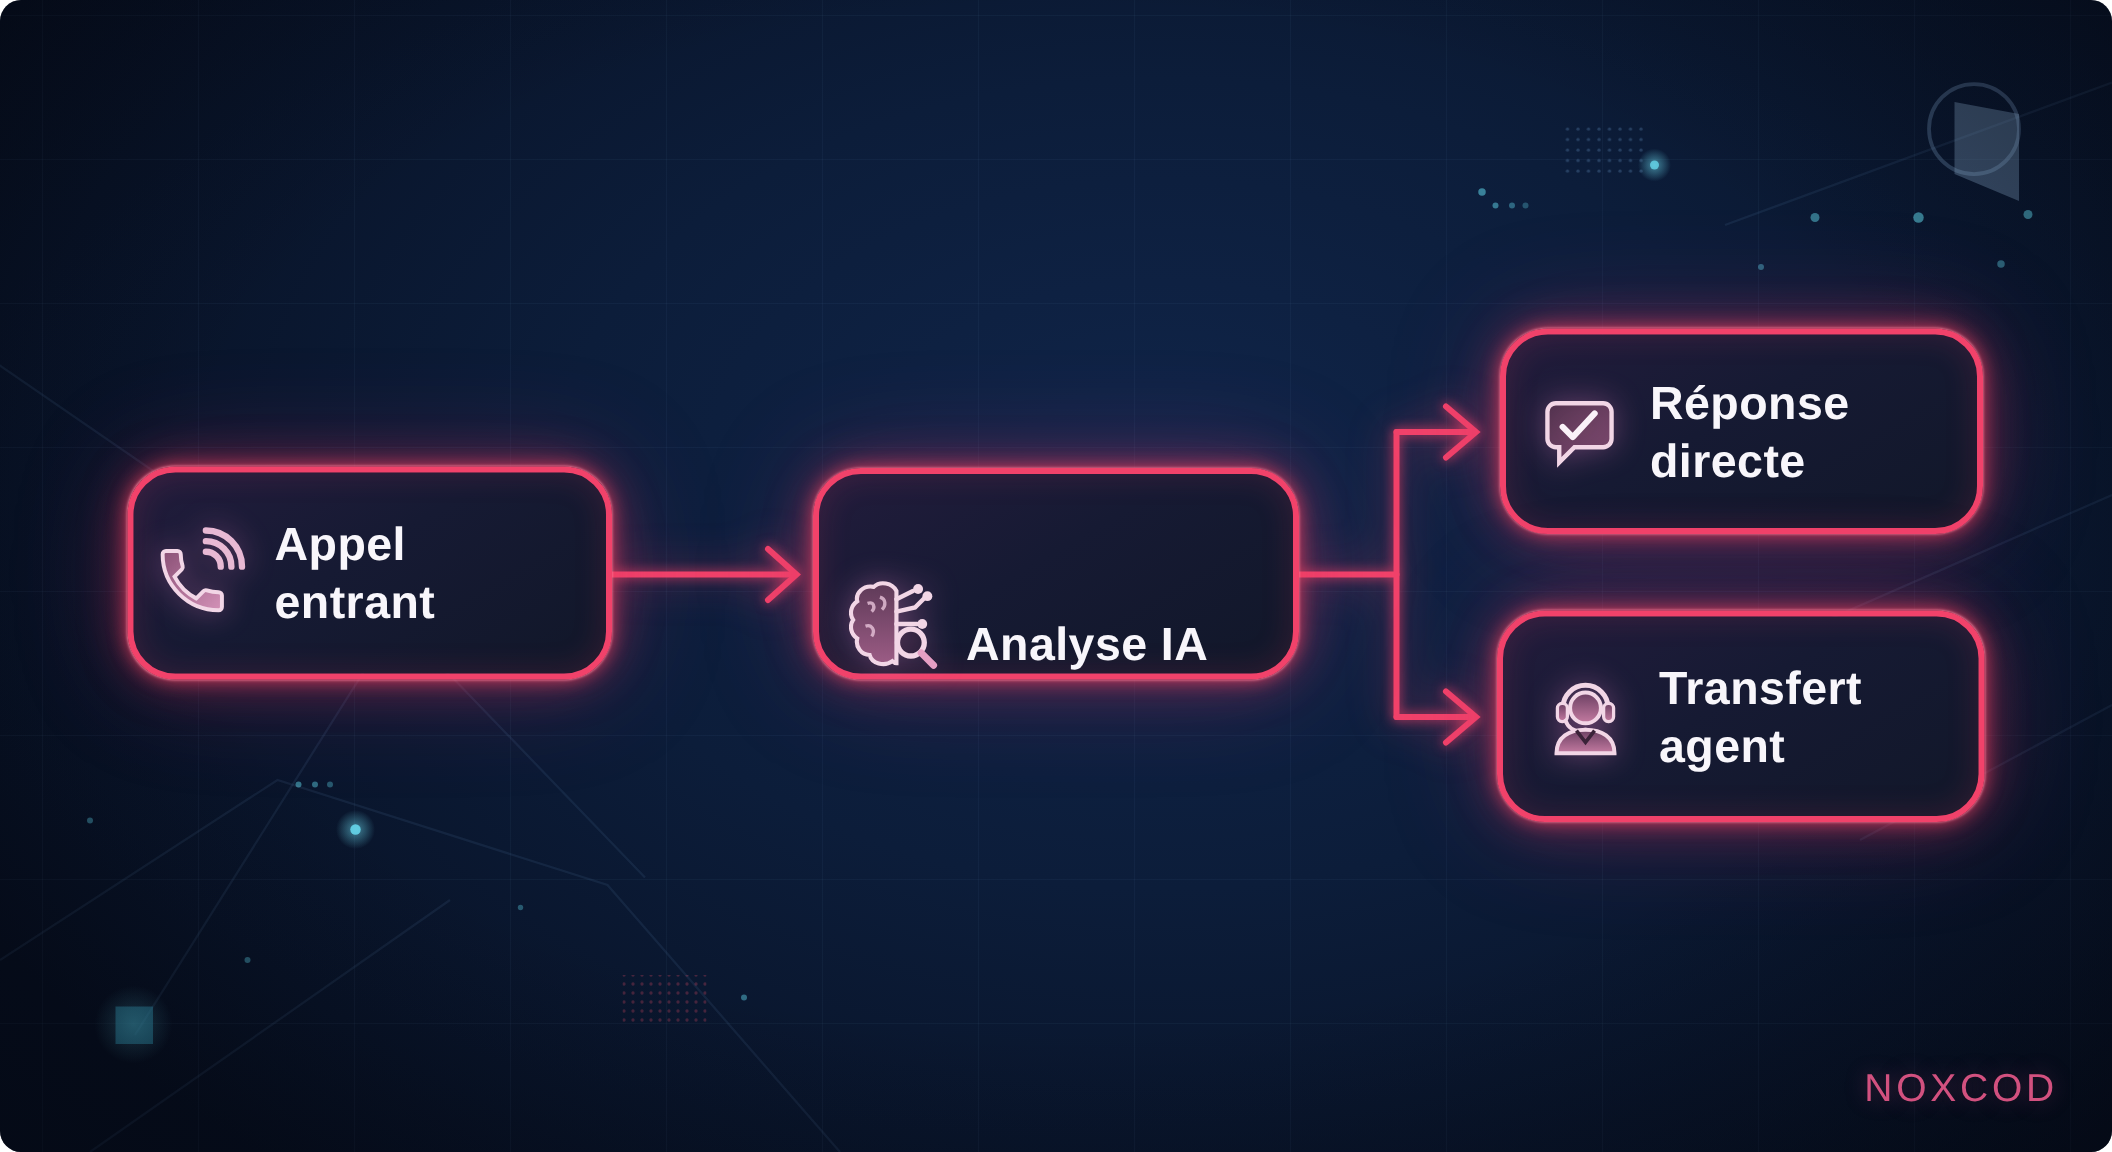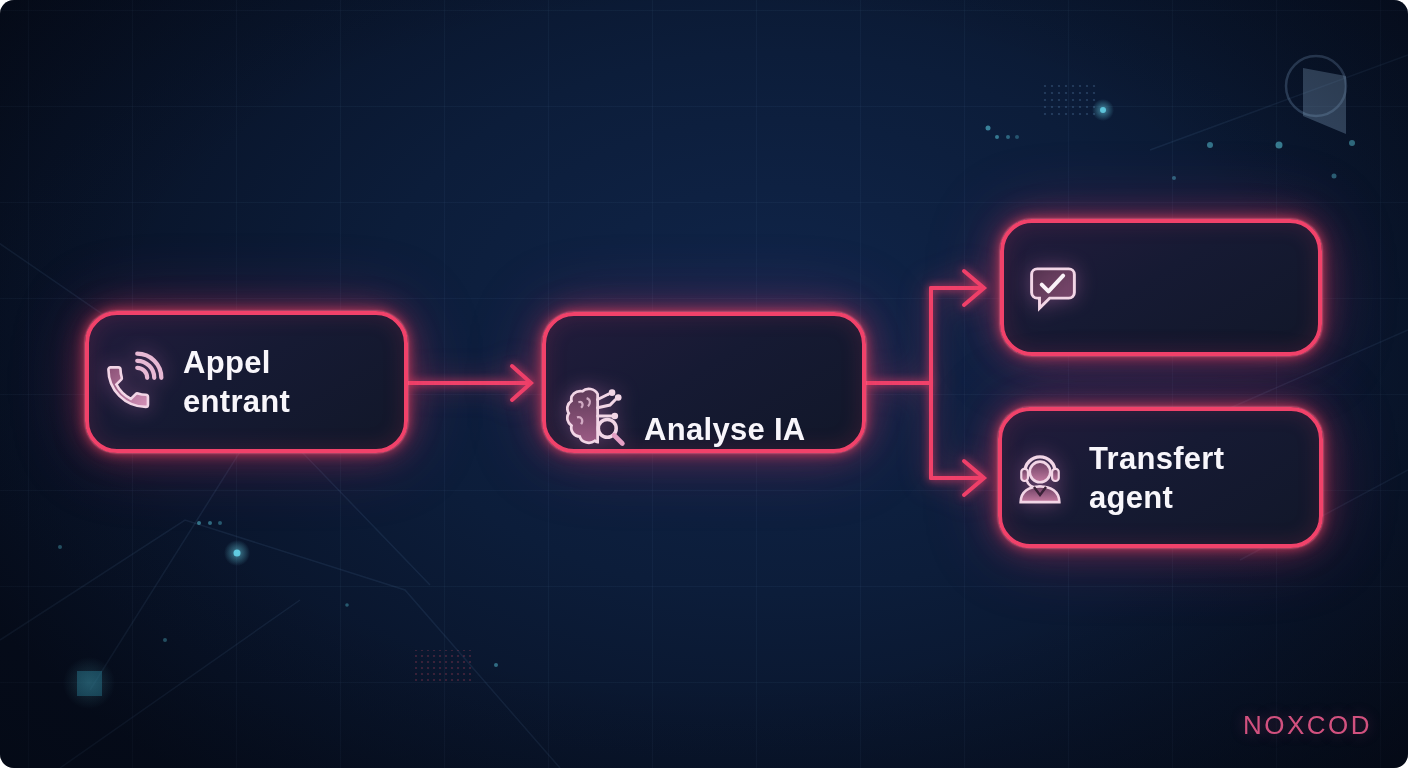--- a/index.html
+++ b/index.html
@@ -44,21 +44,21 @@
     filter:drop-shadow(0 0 10px rgba(200,110,170,0.45));}
   .node .label{
     color:#f8f6fb;font-weight:700;letter-spacing:.3px;
     font-size:31px;line-height:39px;white-space:nowrap;
   }
   .node .label span{display:block;}
   .node .label span:empty{display:none;}
   #node-appel-entrant  {left:85px;  top:311px; width:323px; height:142px; padding-left:10px; gap:16px;}
   #node-analyse-ia     {left:542px; top:312px; width:324px; height:141px; padding-left:20px; gap:12px;align-items:flex-end;}
   #node-reponse-directe{left:1000px;top:219px; width:322px; height:137px; padding-left:22px; gap:20px;}
-  #node-transfert-agent{left:998px; top:407px; width:325px; height:141px; padding-left:9px; gap:20px;}
+  #node-transfert-agent{left:998px; top:407px; width:325px; height:141px; padding-left:26px; gap:20px;}
   
   .logo{
     position:absolute;right:36px;bottom:27px;
     font-size:26px;font-weight:400;letter-spacing:2.5px;
     color:#d2517f;text-shadow:0 0 14px rgba(215,80,140,0.35);
   }
 </style>
 </head>
 <body>
 
@@ -202,20 +202,24 @@
         <defs>
             <linearGradient id="g-chat" x1="0" y1="0" x2="1" y2="1">
           <stop offset="0" stop-color="#55334f" stop-opacity="0.9"></stop>
               <stop offset="1" stop-color="#8a5076" stop-opacity="0.85"></stop>
         </linearGradient>
           </defs>
         <path d="M10 7 H38 C40.8 7 43 9.2 43 12 V28 C43 30.8 40.8 33 38 33 H21 L12 42 V33 H10 C7.2 33 5 30.8 5 28 V12 C5 9.2 7.2 7 10 7 Z" fill="url(#g-chat)" stroke="#f2d6e6" stroke-width="2.6"></path>
         <path d="M14 21 L20 27 L33 13" fill="none" stroke="#faf2f8" stroke-width="3.6" stroke-linecap="round" stroke-linejoin="round"></path>
       </svg>
     </div>
+    <div class="label">
+      <span>Réponse</span>
+      <span>directe</span>
+    </div>
   </div>
 
   <div class="node" id="node-transfert-agent">
     <div class="icon-wrap">
       <svg width="58" height="58" viewBox="0 0 48 48">
         <defs>
             <linearGradient id="g-agent" x1="0" y1="0" x2="0" y2="1">
           <stop offset="0" stop-color="#6b3f62"></stop>
               <stop offset="1" stop-color="#c47ba1"></stop>
         </linearGradient>

